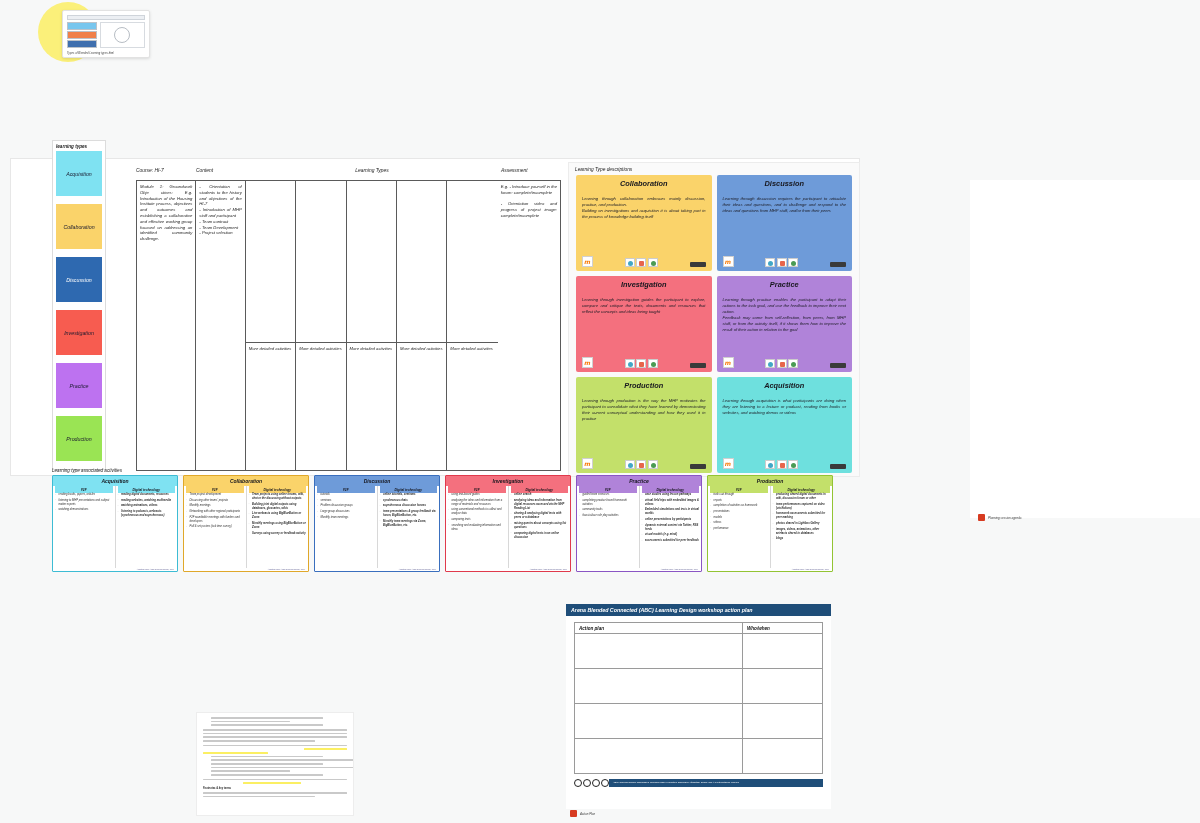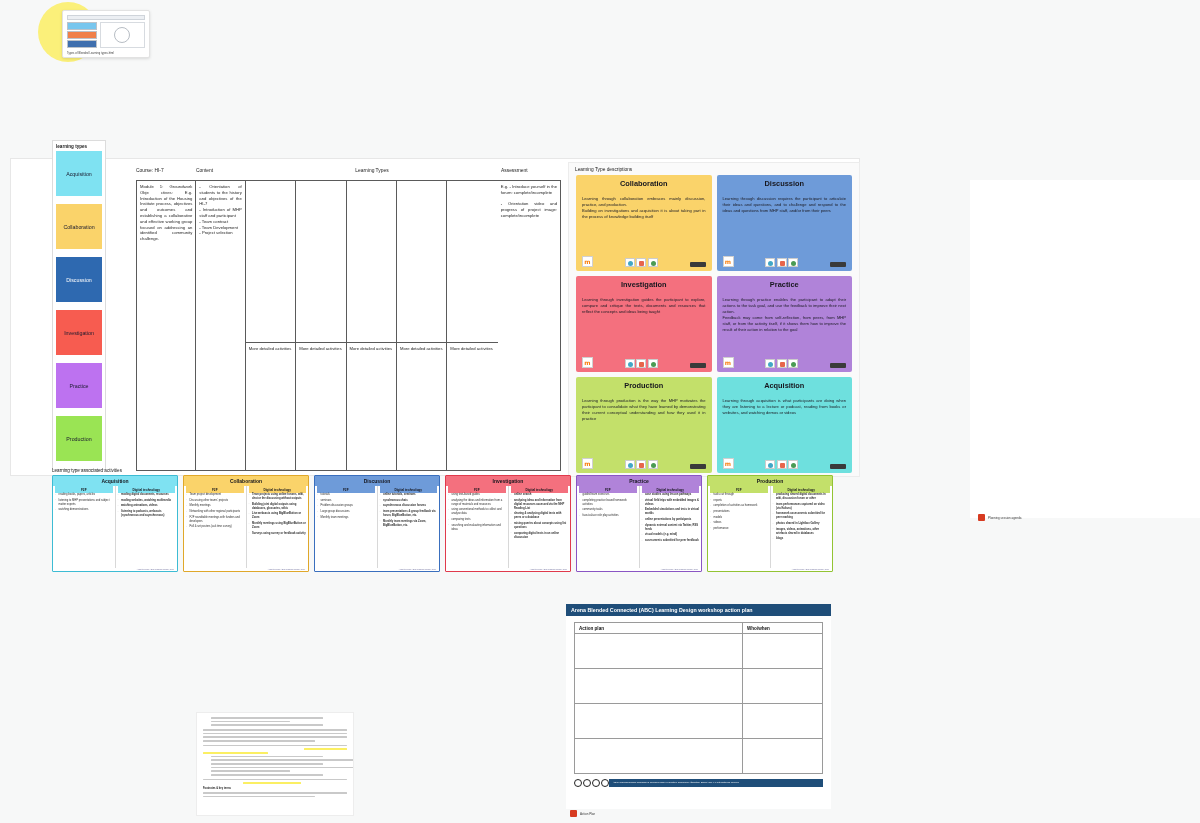--- a/index.html
+++ b/index.html
@@ -3,21 +3,21 @@
 <meta charset="utf-8">
 <style>
   * { box-sizing: border-box; margin: 0; padding: 0; }
   html, body { width: 1200px; height: 823px; overflow: hidden; }
   body {
     background: #f7f8f8;
     font-family: "Liberation Sans", sans-serif;
     color: #1d1d1d;
     position: relative;
   }
-  .canvas { position: absolute; }
+  .canvas { position: absolute; font-style: italic; }
 
   
   #thumb-wrap { left: 30px; top: 2px; width: 122px; height: 70px; }
   #thumb-halo {
     position: absolute; left: 8px; top: 0px; width: 60px; height: 60px;
     border-radius: 50%; background: #fbf07a;
   }
   #thumb-card {
     position: absolute; left: 32px; top: 8px; width: 88px; height: 48px;
     background: #fff; border: 1px solid #e2e2e2; border-radius: 2px;

